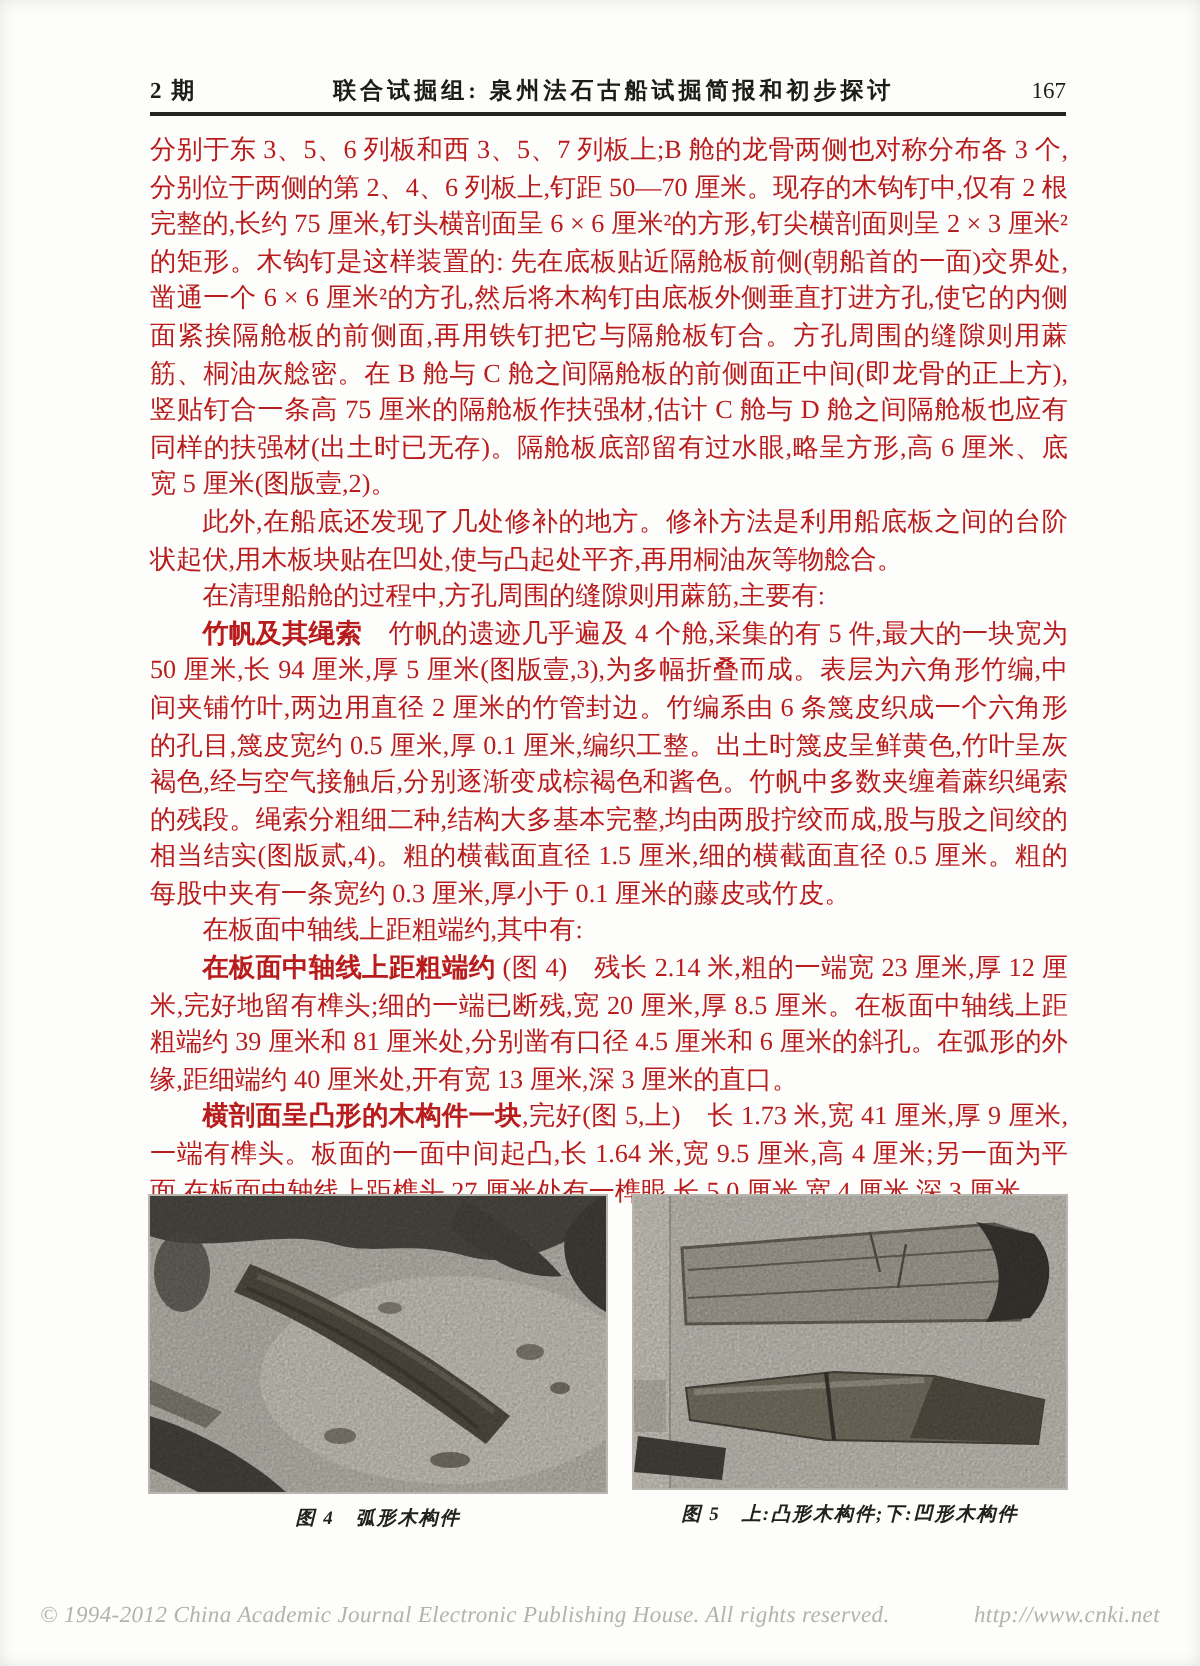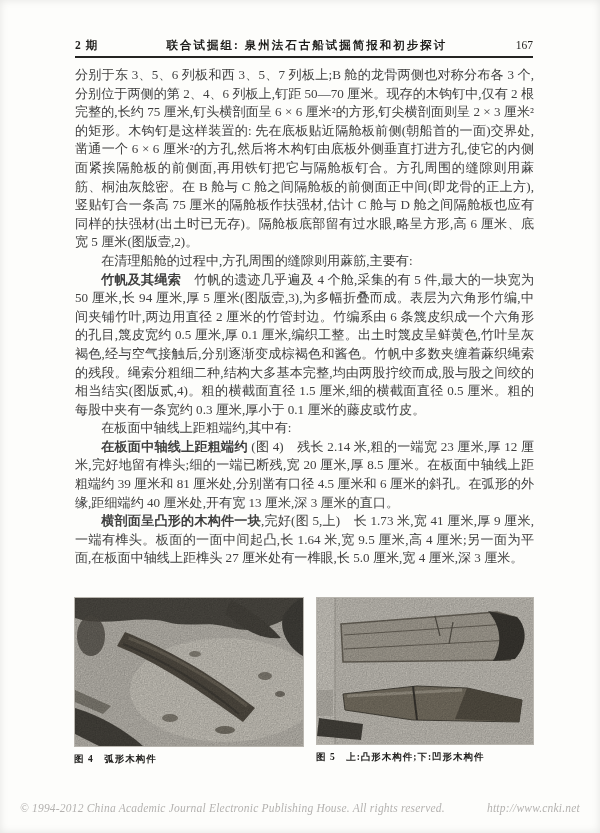--- a/index.html
+++ b/index.html
@@ -26,38 +26,38 @@
   .header .pageno{flex:0 0 auto;font-weight:400;letter-spacing:0;}
   .rule{
     position:absolute;top:56px;left:75px;width:458px;height:2px;
     background:#242422;
   }
   
   .bodytext{
     position:absolute;top:66px;left:75px;width:459px;
     font-size:13.1px;line-height:18.6px;
     text-align:justify;
-    color:#404040;
+    color:#b91c1c;
   }
   .bodytext p{margin:0;text-indent:2em;}
   .bodytext p.noindent{text-indent:0;}
   .bodytext b.lead{font-weight:700;}
   
   .figures{
     position:absolute;top:597px;left:74px;width:460px;
     display:flex;justify-content:space-between;align-items:flex-start;
   }
   .figure{display:flex;flex-direction:column;}
   .photo{
     display:block;border:1px solid #b9b6af;
     background:#ccc9c1;
   }
   .caption{
-    margin-top:6px;
-    font-size:9.5px;font-weight:700;letter-spacing:1px;color:#22211f;
+    margin-top:6px;text-align:center;
+    font-size:9.5px;font-weight:700;letter-spacing:1px;color:#22211f;font-style:italic;
   }
   
   .footer{
     position:absolute;left:20px;right:20px;top:802px;
     display:flex;justify-content:space-between;align-items:baseline;
     font-size:11.5px;color:#b4b2b0;letter-spacing:0.2px;font-style:italic;
   }
 </style>
 </head>
 <body>
@@ -66,20 +66,21 @@
 
   <div class="header">
     <span class="issue">2 期</span>
     <span class="title">联合试掘组: 泉州法石古船试掘简报和初步探讨</span>
     <span class="pageno">167</span>
   </div>
   <div class="rule"></div>
 
   <div class="bodytext">
     <p class="noindent"><span>分别于东 3、5、6 列板和西 3、5、7 列板上;B 舱的龙骨两侧也对称分布各 3 个,分别位于两侧的第 2、4、6 列板上,钉距 50—70 厘米。现存的木钩钉中,仅有 2 根完整的,长约 75 厘米,钉头横剖面呈 6 × 6 厘米²的方形,钉尖横剖面则呈 2 × 3 厘米²的矩形。木钩钉是这样装置的: 先在底板贴近隔舱板前侧(朝船首的一面)交界处,凿通一个 6 × 6 厘米²的方孔,然后将木构钉由底板外侧垂直打进方孔,使它的内侧面紧挨隔舱板的前侧面,再用铁钉把它与隔舱板钉合。方孔周围的缝隙则用蔴筋、桐油灰艌密。在 B 舱与 C 舱之间隔舱板的前侧面正中间(即龙骨的正上方),竖贴钉合一条高 75 厘米的隔舱板作扶强材,估计 C 舱与 D 舱之间隔舱板也应有同样的扶强材(出土时已无存)。隔舱板底部留有过水眼,略呈方形,高 6 厘米、底宽 5 厘米(图版壹,2)。</span></p>
+    <p><span>此外,在船底还发现了几处修补的地方。修补方法是利用船底板之间的台阶状起伏,用木板块贴在凹处,使与凸起处平齐,再用桐油灰等物艌合。</span></p>
     <p><span>在清理船舱的过程中,方孔周围的缝隙则用蔴筋,主要有:</span></p>
     <p><b class="lead">竹帆及其绳索</b><span>　竹帆的遗迹几乎遍及 4 个舱,采集的有 5 件,最大的一块宽为 50 厘米,长 94 厘米,厚 5 厘米(图版壹,3),为多幅折叠而成。表层为六角形竹编,中间夹铺竹叶,两边用直径 2 厘米的竹管封边。竹编系由 6 条篾皮织成一个六角形的孔目,篾皮宽约 0.5 厘米,厚 0.1 厘米,编织工整。出土时篾皮呈鲜黄色,竹叶呈灰褐色,经与空气接触后,分别逐渐变成棕褐色和酱色。竹帆中多数夹缠着蔴织绳索的残段。绳索分粗细二种,结构大多基本完整,均由两股拧绞而成,股与股之间绞的相当结实(图版贰,4)。粗的横截面直径 1.5 厘米,细的横截面直径 0.5 厘米。粗的每股中夹有一条宽约 0.3 厘米,厚小于 0.1 厘米的藤皮或竹皮。</span></p>
     <p><span>在板面中轴线上距粗端约,其中有:</span></p>
     <p><b class="lead">在板面中轴线上距粗端约</b><span> (图 4)　残长 2.14 米,粗的一端宽 23 厘米,厚 12 厘米,完好地留有榫头;细的一端已断残,宽 20 厘米,厚 8.5 厘米。在板面中轴线上距粗端约 39 厘米和 81 厘米处,分别凿有口径 4.5 厘米和 6 厘米的斜孔。在弧形的外缘,距细端约 40 厘米处,开有宽 13 厘米,深 3 厘米的直口。</span></p>
     <p><b class="lead">横剖面呈凸形的木构件一块</b><span>,完好(图 5,上)　长 1.73 米,宽 41 厘米,厚 9 厘米,一端有榫头。板面的一面中间起凸,长 1.64 米,宽 9.5 厘米,高 4 厘米;另一面为平面,在板面中轴线上距榫头 27 厘米处有一榫眼,长 5.0 厘米,宽 4 厘米,深 3 厘米。</span></p>
   </div>
 
   <div class="figures">
 
     <div class="figure">

